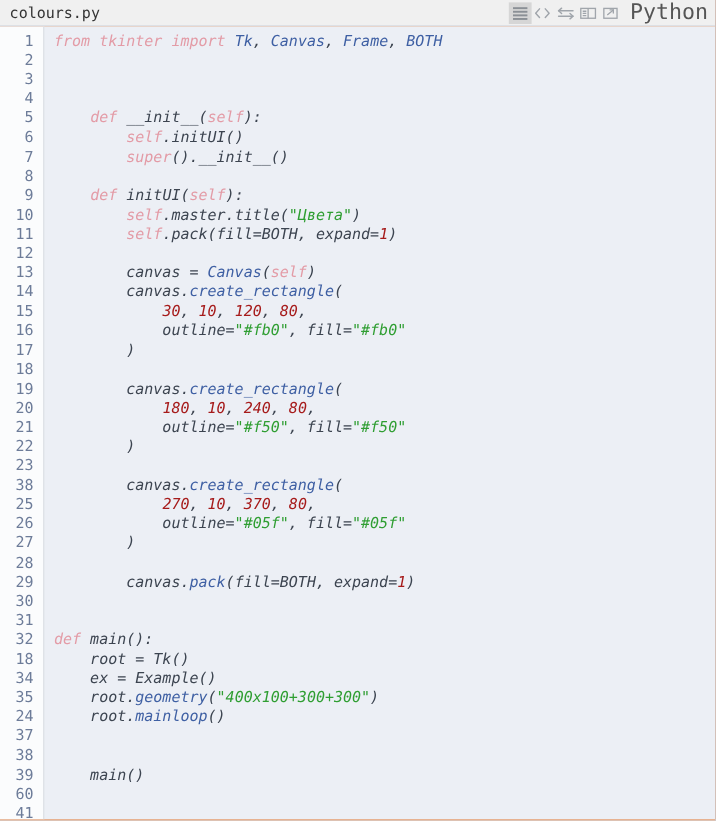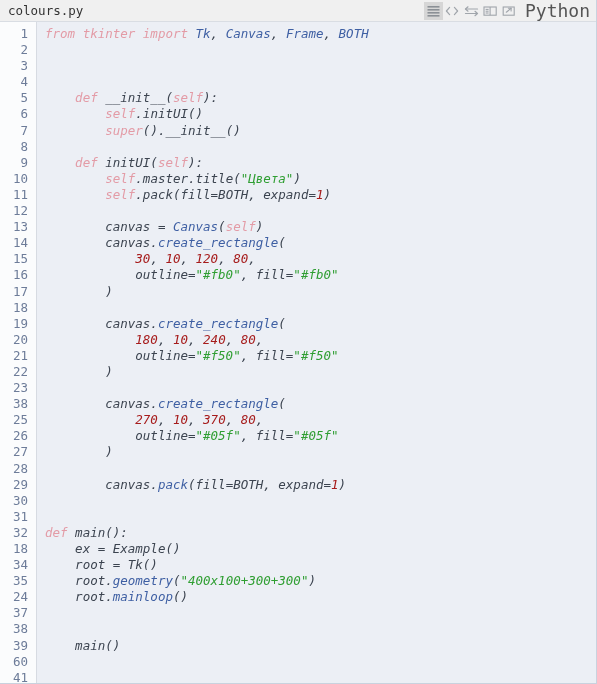--- a/index.html
+++ b/index.html
@@ -261,22 +261,22 @@
         <div class="cl">&nbsp;</div>
         <div class="cl"><span class="t-plain">        canvas.</span><span class="t-fn">create_rectangle</span><span class="t-plain">(</span></div>
         <div class="cl"><span class="t-plain">            </span><span class="t-num">270</span><span class="t-plain">, </span><span class="t-num">10</span><span class="t-plain">, </span><span class="t-num">370</span><span class="t-plain">, </span><span class="t-num">80</span><span class="t-plain">,</span></div>
         <div class="cl"><span class="t-plain">            outline=</span><span class="t-str">"#05f"</span><span class="t-plain">, fill=</span><span class="t-str">"#05f"</span></div>
         <div class="cl"><span class="t-plain">        )</span></div>
         <div class="cl">&nbsp;</div>
         <div class="cl"><span class="t-plain">        canvas.</span><span class="t-fn">pack</span><span class="t-plain">(fill=BOTH, expand=</span><span class="t-num">1</span><span class="t-plain">)</span></div>
         <div class="cl">&nbsp;</div>
         <div class="cl">&nbsp;</div>
         <div class="cl"><span class="t-kw">def</span><span class="t-plain"> main():</span></div>
+        <div class="cl"><span class="t-plain">    root = Tk()</span></div>
         <div class="cl"><span class="t-plain">    ex = Example()</span></div>
-        <div class="cl"><span class="t-plain">    root = Tk()</span></div>
         <div class="cl"><span class="t-plain">    root.</span><span class="t-fn">geometry</span><span class="t-plain">(</span><span class="t-str">"400x100+300+300"</span><span class="t-plain">)</span></div>
         <div class="cl"><span class="t-plain">    root.</span><span class="t-fn">mainloop</span><span class="t-plain">()</span></div>
         <div class="cl">&nbsp;</div>
         <div class="cl">&nbsp;</div>
         <div class="cl"><span class="t-plain">    main()</span></div>
       </div>
   </div>
 
 </div>
 

